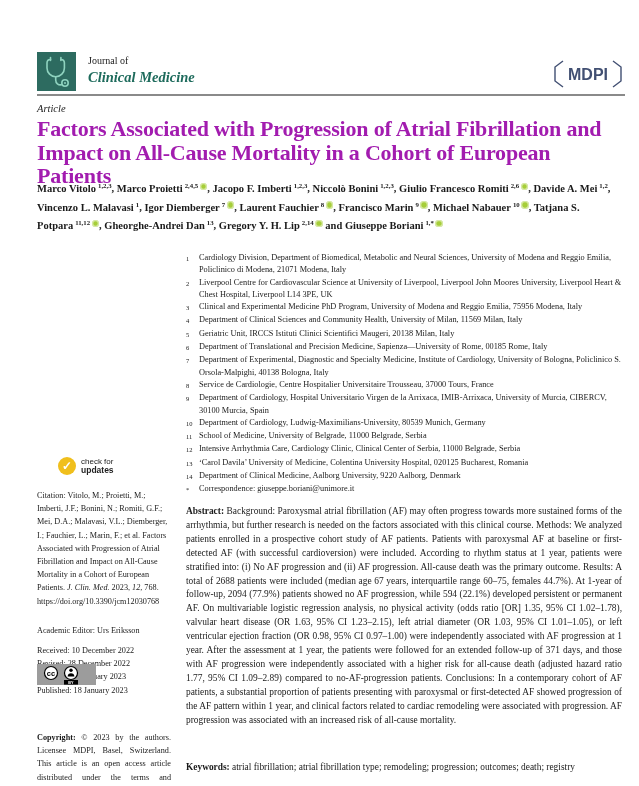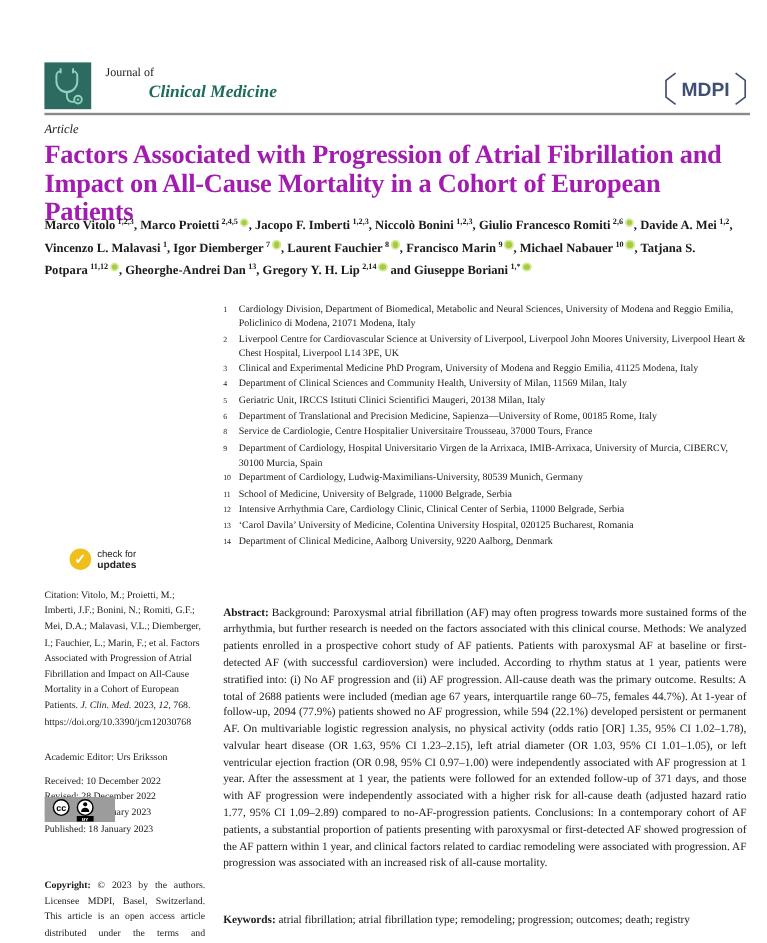--- a/index.html
+++ b/index.html
@@ -4,21 +4,21 @@
 <style>
   * { margin:0; padding:0; box-sizing:border-box; }
   body { background:#ffffff; font-family:"Liberation Serif", serif; }
   .page { position:relative; width:639px; height:786px; background:#fff; overflow:hidden;
           margin:0 auto; color:#1a1a1a; }
 
   
   .logo-box { position:absolute; left:37px; top:52px; width:39px; height:39px; background:#2d6b60; }
   .journal-text { position:absolute; left:88px; top:55px; line-height:1.15; }
   .journal-prefix { font-size:10px; color:#222; display:block; }
-  .journal-name { font-size:14.5px; font-weight:bold; font-style:italic; color:#1e6b5c; display:block; margin-top:2px;margin-left:36px; }
+  .journal-name { font-size:14.5px; font-weight:bold; font-style:italic; color:#1e6b5c; display:block; margin-top:2px; }
   .mdpi-logo { position:absolute; left:551px; top:58px; width:74px; height:32px; }
   .header-rule { position:absolute; left:37px; top:94px; width:588px; height:1.5px; background:#8a8a8a; }
 
   .article-type { position:absolute; left:37px; top:103px; font-size:10.5px; font-style:italic; color:#1a1a1a;text-align:right; }
 
   .title { position:absolute; left:37px; top:117px; width:588px; font-size:22px; font-weight:bold;
            line-height:23.5px; letter-spacing:-0.2px; color:#a21caf; }
 
   .authors { position:absolute; left:37px; top:178px; width:588px; font-size:10.5px; font-weight:bold;
              line-height:15.5px; color:#1a1a1a; }
@@ -135,38 +135,42 @@
           <span class="aff-text">Cardiology Division, Department of Biomedical, Metabolic and Neural Sciences, University of Modena and Reggio Emilia, Policlinico di Modena, 21071 Modena, Italy</span>
         </div>
 
         <div class="aff-row">
           <span class="aff-num">2</span>
           <span class="aff-text">Liverpool Centre for Cardiovascular Science at University of Liverpool, Liverpool John Moores University, Liverpool Heart &amp; Chest Hospital, Liverpool L14 3PE, UK</span>
         </div>
 
         <div class="aff-row">
           <span class="aff-num">3</span>
-          <span class="aff-text">Clinical and Experimental Medicine PhD Program, University of Modena and Reggio Emilia, 41125 Modena, Italy</span>
+          <span class="aff-text">Clinical and Experimental Medicine PhD Program, University of Modena and Reggio Emilia, 75956 Modena, Italy</span>
         </div>
 
         <div class="aff-row">
           <span class="aff-num">4</span>
           <span class="aff-text">Department of Clinical Sciences and Community Health, University of Milan, 11569 Milan, Italy</span>
         </div>
 
         <div class="aff-row">
           <span class="aff-num">5</span>
           <span class="aff-text">Geriatric Unit, IRCCS Istituti Clinici Scientifici Maugeri, 20138 Milan, Italy</span>
         </div>
 
         <div class="aff-row">
           <span class="aff-num">6</span>
           <span class="aff-text">Department of Translational and Precision Medicine, Sapienza—University of Rome, 00185 Rome, Italy</span>
         </div>
 
+        <div class="aff-row">
+          <span class="aff-num">7</span>
+          <span class="aff-text">Department of Experimental, Diagnostic and Specialty Medicine, Institute of Cardiology, University of Bologna, Policlinico S. Orsola-Malpighi, 40138 Bologna, Italy</span>
+        </div>
 
         <div class="aff-row">
           <span class="aff-num">8</span>
           <span class="aff-text">Service de Cardiologie, Centre Hospitalier Universitaire Trousseau, 37000 Tours, France</span>
         </div>
 
         <div class="aff-row">
           <span class="aff-num">9</span>
           <span class="aff-text">Department of Cardiology, Hospital Universitario Virgen de la Arrixaca, IMIB-Arrixaca, University of Murcia, CIBERCV, 30100 Murcia, Spain</span>
         </div>
@@ -189,20 +193,24 @@
         <div class="aff-row">
           <span class="aff-num">13</span>
           <span class="aff-text">‘Carol Davila’ University of Medicine, Colentina University Hospital, 020125 Bucharest, Romania</span>
         </div>
 
         <div class="aff-row">
           <span class="aff-num">14</span>
           <span class="aff-text">Department of Clinical Medicine, Aalborg University, 9220 Aalborg, Denmark</span>
         </div>
 
+    </div>
+    <div class="aff-row">
+      <span class="aff-num">*</span>
+      <span class="aff-text"><span>Correspondence: </span><span>giuseppe.boriani@unimore.it</span></span>
     </div>
   </div>
 
   <div class="abstract">
     <b>Abstract:</b><span> Background: Paroxysmal atrial fibrillation (AF) may often progress towards more sustained forms of the arrhythmia, but further research is needed on the factors associated with this clinical course. Methods: We analyzed patients enrolled in a prospective cohort study of AF patients. Patients with paroxysmal AF at baseline or first-detected AF (with successful cardioversion) were included. According to rhythm status at 1 year, patients were stratified into: (i) No AF progression and (ii) AF progression. All-cause death was the primary outcome. Results: A total of 2688 patients were included (median age 67 years, interquartile range 60–75, females 44.7%). At 1-year of follow-up, 2094 (77.9%) patients showed no AF progression, while 594 (22.1%) developed persistent or permanent AF. On multivariable logistic regression analysis, no physical activity (odds ratio [OR] 1.35, 95% CI 1.02–1.78), valvular heart disease (OR 1.63, 95% CI 1.23–2.15), left atrial diameter (OR 1.03, 95% CI 1.01–1.05), or left ventricular ejection fraction (OR 0.98, 95% CI 0.97–1.00) were independently associated with AF progression at 1 year. After the assessment at 1 year, the patients were followed for an extended follow-up of 371 days, and those with AF progression were independently associated with a higher risk for all-cause death (adjusted hazard ratio 1.77, 95% CI 1.09–2.89) compared to no-AF-progression patients. Conclusions: In a contemporary cohort of AF patients, a substantial proportion of patients presenting with paroxysmal or first-detected AF showed progression of the AF pattern within 1 year, and clinical factors related to cardiac remodeling were associated with progression. AF progression was associated with an increased risk of all-cause mortality.</span>
   </div>
 
   <div class="keywords">
     <b>Keywords:</b><span> atrial fibrillation; atrial fibrillation type; remodeling; progression; outcomes; death; registry</span>
   </div>

